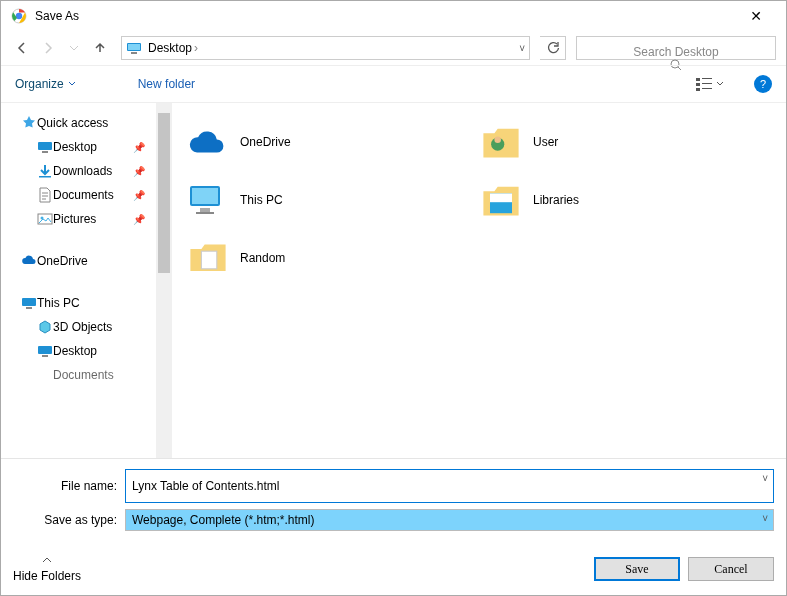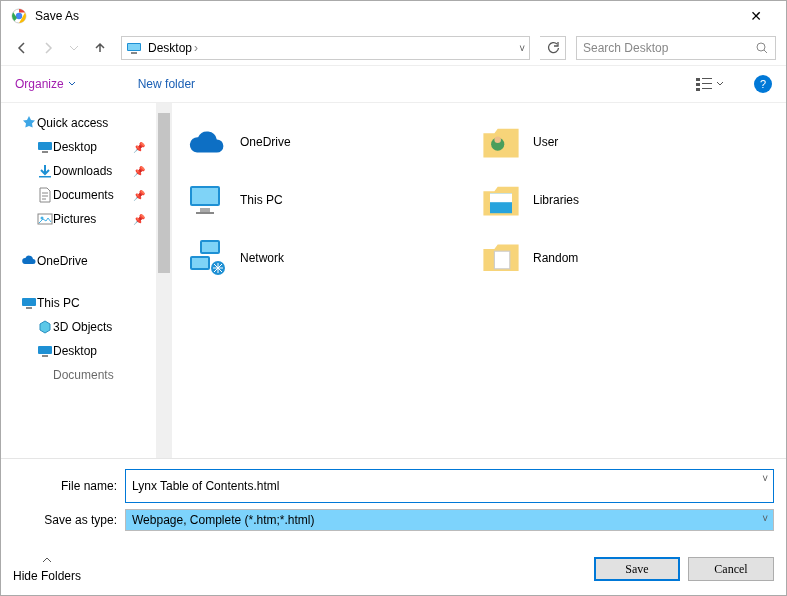--- a/index.html
+++ b/index.html
@@ -9,24 +9,24 @@
 .titlebar .title { flex: 1; }
 .close-x { width: 40px; text-align: center; font-size: 14px; cursor: default; }
 .navrow { height: 34px; display: flex; align-items: center; padding: 0 10px; gap: 4px; }
 .navbtn { width: 22px; height: 22px; display: flex; align-items: center; justify-content: center; color: #555; }
 .navbtn.disabled { color: #ccc; }
 .addrbar { flex: 1; height: 24px; border: 1px solid #ccc; margin: 0 6px; display: flex; align-items: center; padding: 0 4px; gap: 6px; background: #fff; }
 .addrbar .loc-ico { width: 16px; height: 16px; }
 .addrbar .crumb { flex: 1; display: flex; align-items: center; gap: 2px; }
 .addrbar .dd { color: #555; font-size: 10px; }
 .refresh { width: 26px; height: 24px; border: 1px solid #ccc; border-left: none; display: flex; align-items: center; justify-content: center; }
-.searchbox { width: 200px; height: 24px; border: 1px solid #ccc; margin-left: 6px; display: flex; align-items: center; padding: 0 6px; color: #888; }
+.searchbox { width: 200px; height: 24px; border: 1px solid #ccc; margin-left: 6px; display: flex; align-items: center; padding: 8px 6px; color: #888; flex-direction: column; }
 .searchbox span:first-child { flex: 1; }
 .cmdbar { height: 38px; border-top: 1px solid #eee; border-bottom: 1px solid #eee; display: flex; align-items: center; padding: 0 14px; gap: 30px; }
-.cmdbar .org { color: #a21caf; display: flex; align-items: center; gap: 4px; }
+.cmdbar .org { color: #0c4a6e; display: flex; align-items: center; gap: 4px; }
 .cmdbar .nf { color: #1a5fb4; padding-left: 32px; }
 .cmdbar .sp { flex: 1; }
 .cmdbar .view { display: flex; align-items: center; gap: 4px; color: #555; }
 .help { width: 18px; height: 18px; border-radius: 50%; background: #0078d7; color: #fff; text-align: center; line-height: 18px; font-size: 11px; }
 .body { flex: 1; display: flex; min-height: 0; }
 .tree { width: 155px; border-right: none; overflow: hidden; padding-top: 8px; }
 .tree .grp { margin-bottom: 18px; }
 .tree .node { display: flex; align-items: center; height: 24px; padding-left: 20px; gap: 0; position: relative; }
 .tree .node.sub { padding-left: 36px; }
 .tree .pin { position: absolute; right: 10px; color: #888; font-size: 10px; }
@@ -278,33 +278,20 @@
           <svg viewBox="0 0 40 40">
             <path d="M4 12h10l3-4h19v26H4z" fill="#f7d479"></path>
             <rect x="10" y="14" width="20" height="18" fill="#27a3dd"></rect>
             <rect x="10" y="14" width="20" height="8" fill="#fff"></rect>
           </svg>
         </span>
       <span>Libraries</span>
     </div>
     <div class="item">
       <span class="big">
-          <svg viewBox="0 0 44 40">
-            <rect x="14" y="2" width="20" height="14" rx="2" fill="#1e90d4"></rect>
-            <rect x="16" y="4" width="16" height="10" fill="#7fd3f7"></rect>
-            <rect x="4" y="18" width="20" height="14" rx="2" fill="#1e90d4"></rect>
-            <rect x="6" y="20" width="16" height="10" fill="#7fd3f7"></rect>
-            <circle cx="32" cy="30" r="7" fill="#1e90d4"></circle>
-            <path d="M27 30h10M32 25v10M28 26l8 8M28 34l8-8" stroke="#fff" stroke-width="1"></path>
-          </svg>
-        </span>
-      <span>Network</span>
-    </div>
-    <div class="item">
-      <span class="big">
           <svg viewBox="0 0 40 36">
             <path d="M4 10h10l3-4h19v24H4z" fill="#f7d479"></path>
             <rect x="14" y="12" width="14" height="16" fill="#fff" stroke="#ccc"></rect>
           </svg>
         </span>
       <span>Random</span>
     </div>
   </div>
 </div>
 

